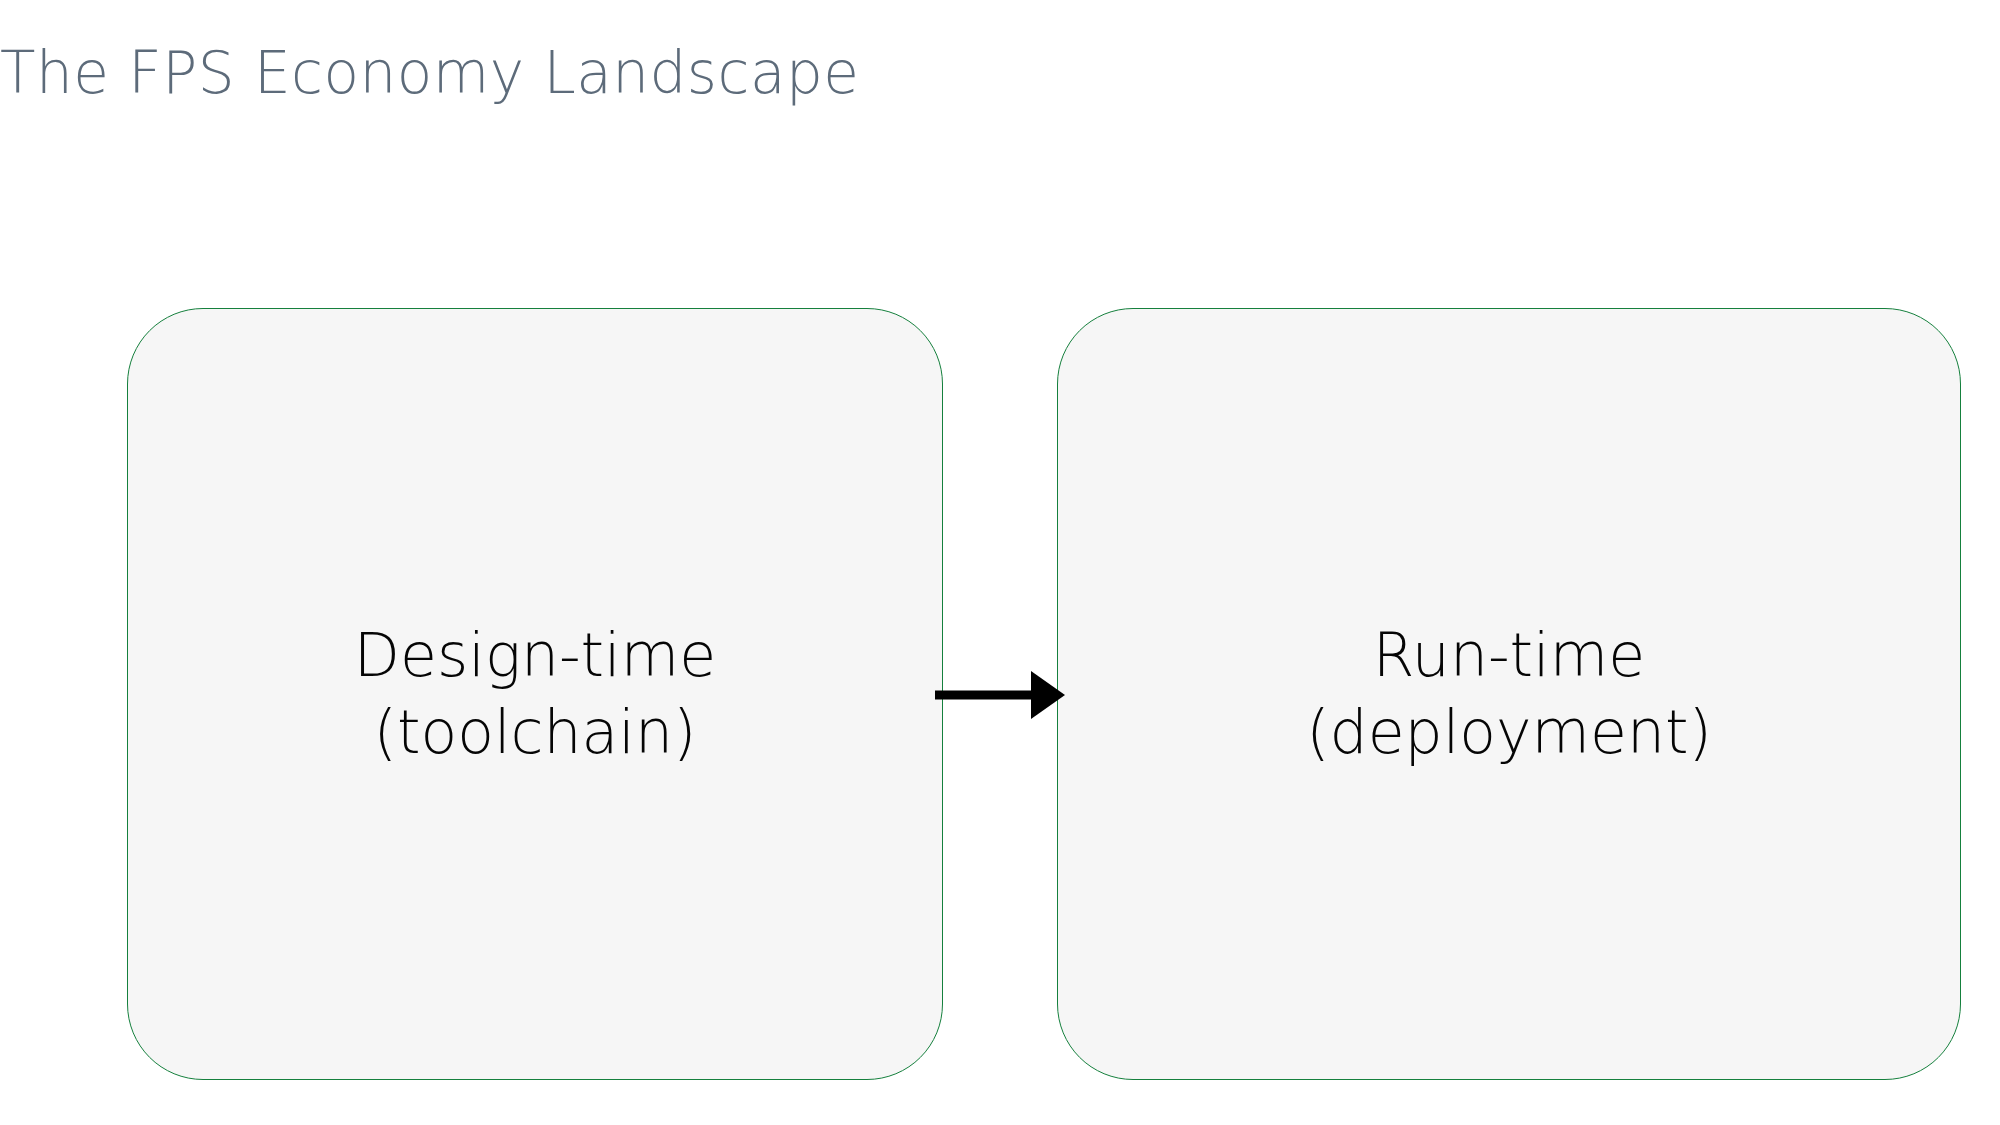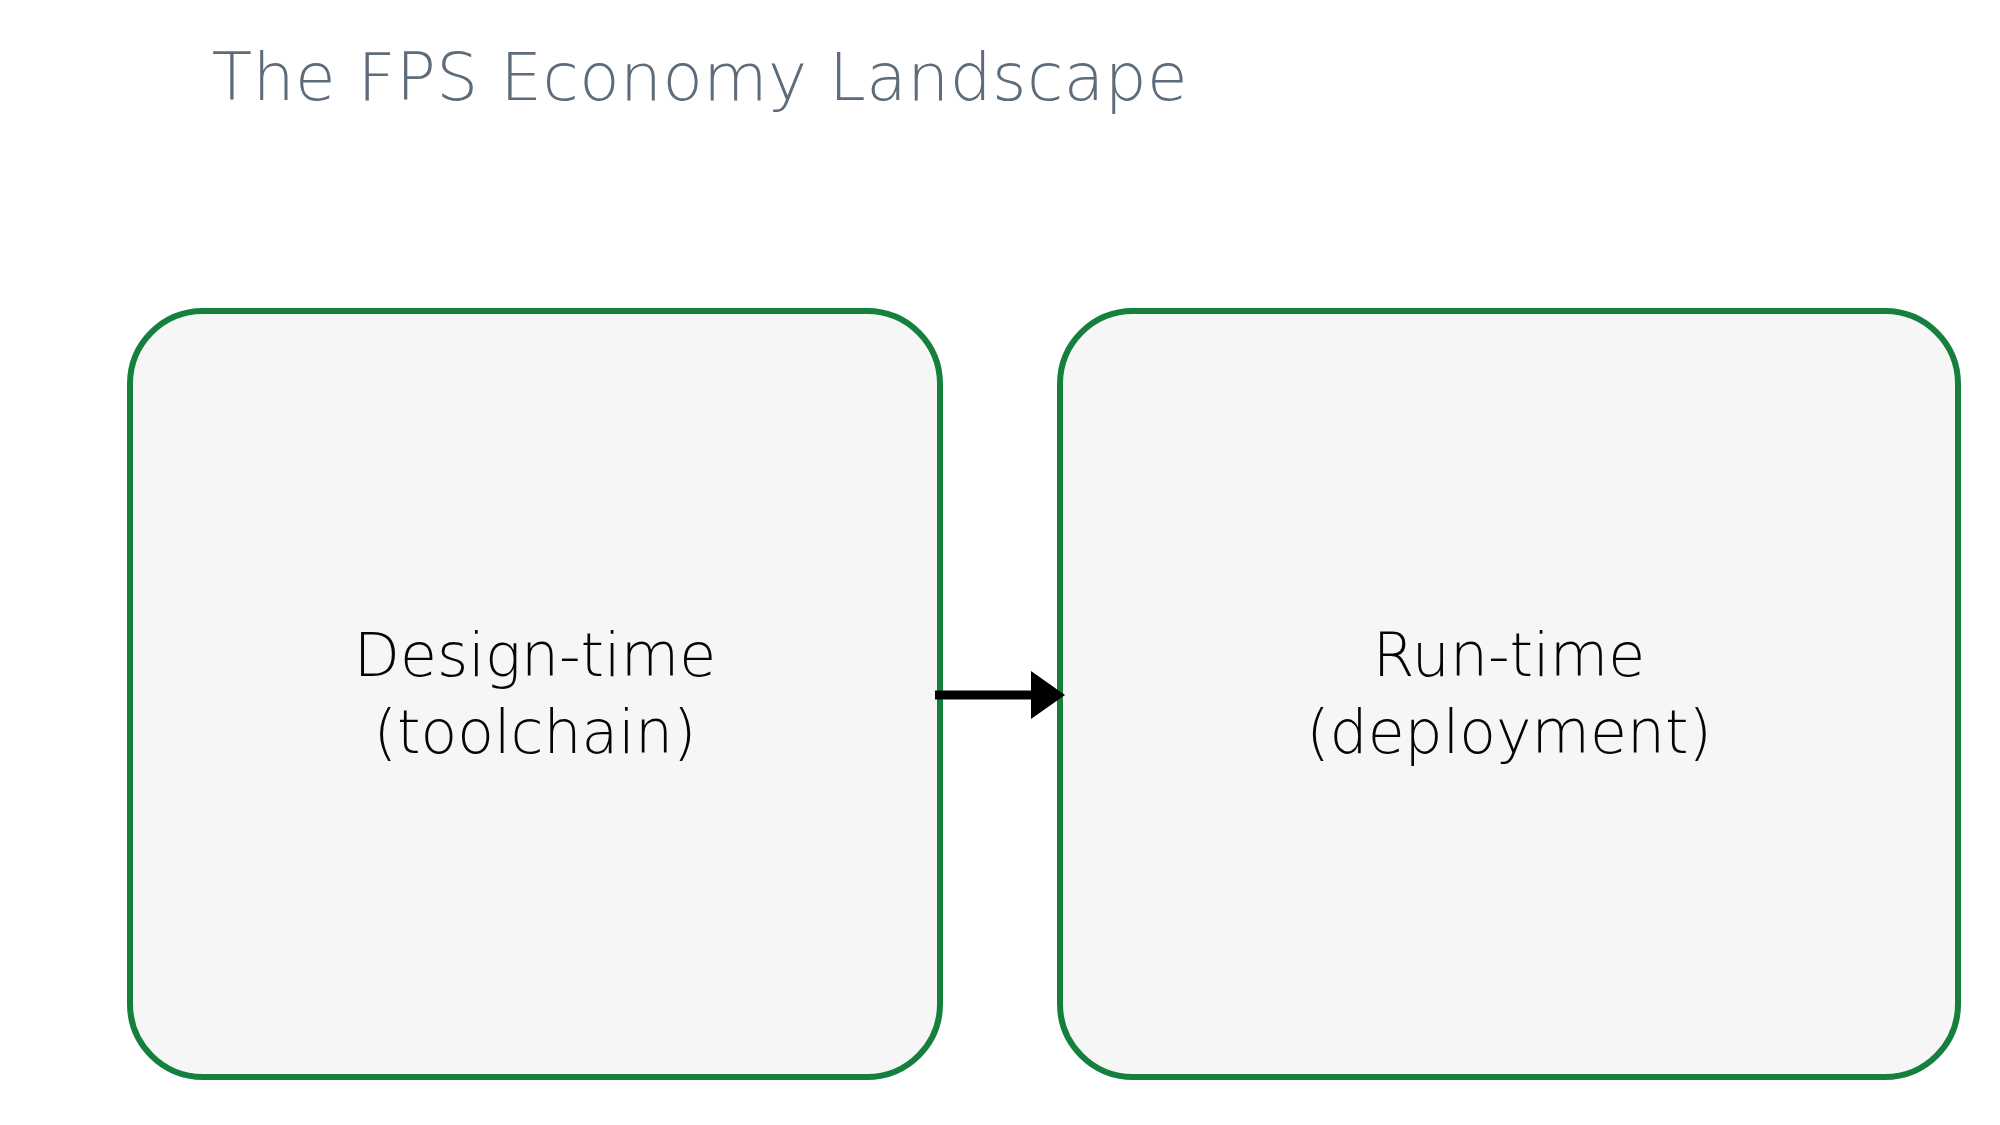--- a/index.html
+++ b/index.html
@@ -24,36 +24,35 @@
     width: 2000px;
     height: 1125px;
   }
 
   
   #diagram-title {
     position: absolute;
     left: 0;
     top: 42px;
     width: 1400px;
-    text-align: center;
     font-family: "DejaVu Sans", sans-serif;
-    font-size: 66px;
+    font-size: 58px;
     font-weight: 300;
     letter-spacing: 0.5px;
     line-height: 1.1;
     color: #5d6b7a;
     white-space: nowrap;
   }
 
   
   .node {
     position: absolute;
     box-sizing: border-box;
     background: #f6f6f6;
-    border: 6px solid #15803d;
+    border: 1px solid #15803d;
     border-radius: 76px;
     display: flex;
     align-items: center;
     justify-content: center;
   }
 
   .node-label {
     font-family: "DejaVu Sans", sans-serif;
     font-size: 60px;
     font-weight: 300;

